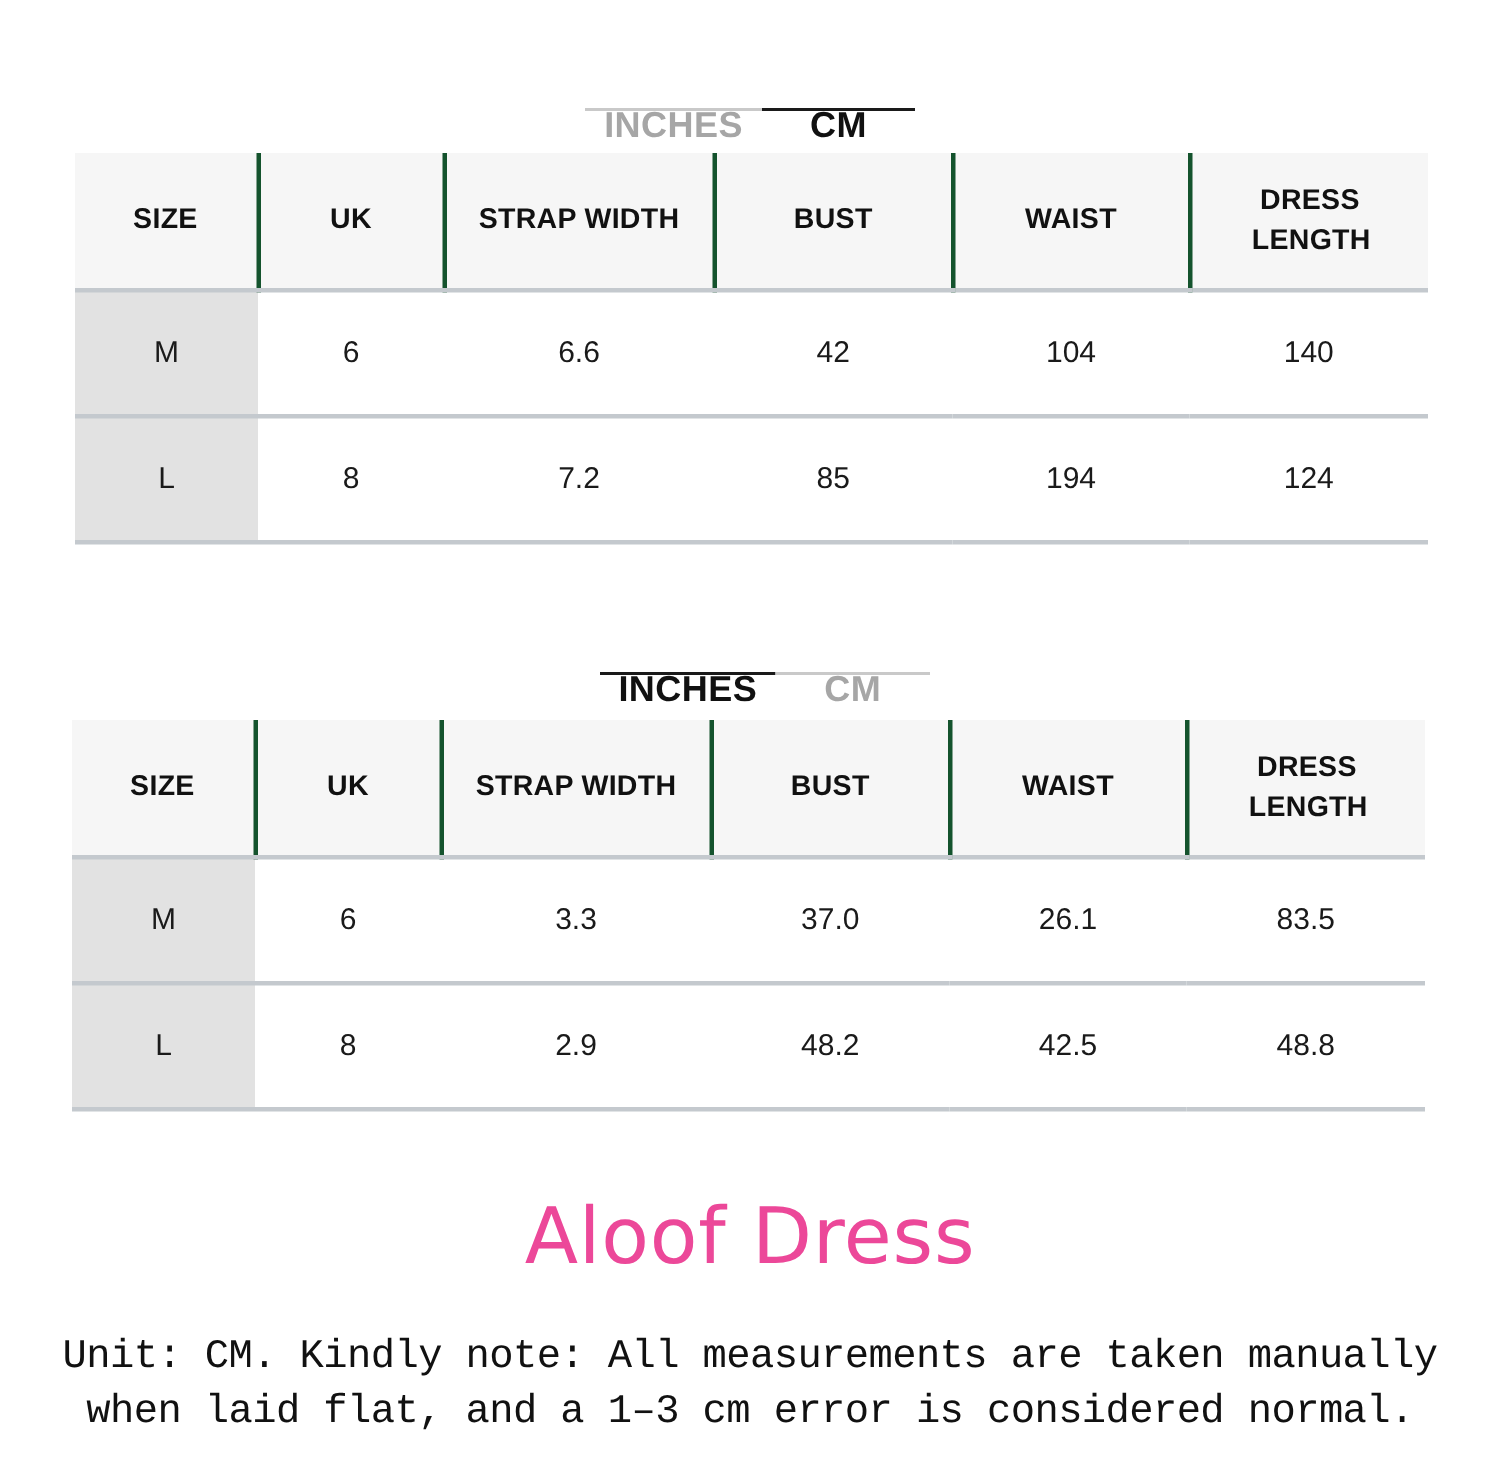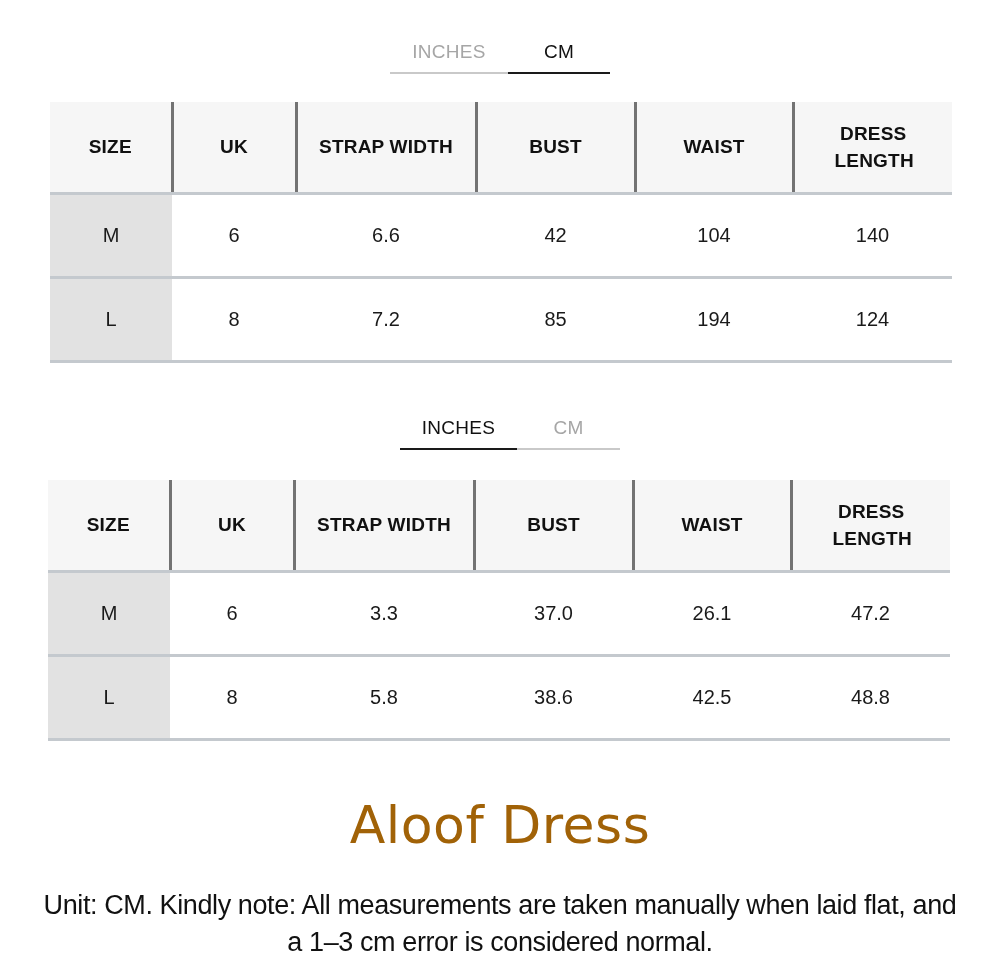--- a/index.html
+++ b/index.html
@@ -2,22 +2,22 @@
 <html><head>
   <meta charset="utf-8">
   <style>
     html, body { margin: 0; padding: 0; background: #ffffff; }
     body {
       width: 1000px; height: 977px; position: relative; overflow: hidden;
       font-family: "Liberation Sans", "DejaVu Sans", sans-serif; color: #111;
     }
     .tabs { position: absolute; display: flex; height: 40px; }
     .tab {
-      width: 118px; text-align: center; font-weight: normal; font-size: 19px;
-      line-height: 36px; letter-spacing: 0.3px; cursor: pointer; position: relative;
+      width: 118px; text-align: center; font-weight: bold; font-size: 24px;
+      line-height: 36px; letter-spacing: 0.3px; cursor: pointer; position: relative; margin-top: 32px;
     }
     .tab.inactive { color: #a6a6a6; }
     .tab.active { color: #111; }
     .tab::after {
       content: ""; position: absolute; left: 0; right: 0; bottom: 0; height: 2px;
     }
     .tab.inactive::after { background: #c9c9c9; height: 2px; }
     .tab.active::after { background: #1a1a1a; height: 2px; }
 
     #tabs-1 { left: 390px; top: 34px; }
@@ -29,39 +29,39 @@
 
     table.size-table {
       position: absolute; border-collapse: collapse; table-layout: fixed;
       width: 902px;
     }
     #table-1 { left: 50px; top: 102px; }
     #table-2 { left: 48px; top: 480px; }
     .size-table th {
       background: #f6f6f6; height: 91px; font-weight: bold; font-size: 19px;
       text-align: center; vertical-align: middle; line-height: 27px;
-      border-right: 3px solid #737373; border-bottom: 3px solid #c4c9ce;
+      border-right: 3px solid #14532d; border-bottom: 3px solid #c4c9ce;
       padding: 0 4px; box-sizing: border-box; letter-spacing: 0.2px;
     }
     .size-table th:last-child { border-right: none; }
     .size-table td {
       height: 84px; font-size: 20px; text-align: center; vertical-align: middle;
       border-bottom: 3px solid #c4c9ce; box-sizing: border-box; color: #1a1a1a;
       background: #ffffff;
     }
     .size-table td.size-col { background: #e2e2e2; }
 
     .title {
       position: absolute; left: 0; width: 1000px; top: 795px; text-align: center;
-      font-size: 52px; font-family: "DejaVu Sans", sans-serif; color: #a16207;
+      font-size: 52px; font-family: "DejaVu Sans", sans-serif; color: #ec4899;
       letter-spacing: 0.5px; font-weight: normal;
     }
     .note {
       position: absolute; left: 40px; width: 920px; top: 887px; text-align: center;
-      font-size: 27px; line-height: 37px; font-family: Liberation Sans, sans-serif;
+      font-size: 27px; line-height: 37px; font-family: Liberation Mono, monospace;
       color: #111; letter-spacing: -0.4px;
     }
   </style>
 </head>
 <body>
 
 <div class="tabs" id="tabs-1">
   <div class="tab inactive">INCHES</div>
   <div class="tab active">CM</div>
 </div>
@@ -129,27 +129,27 @@
       <th style="padding:0 40px">DRESS LENGTH</th>
     </tr>
   </thead>
   <tbody>
     <tr>
       <td class="size-col">M</td>
       <td>6</td>
       <td>3.3</td>
       <td>37.0</td>
       <td>26.1</td>
-      <td>47.2</td>
+      <td>83.5</td>
     </tr>
     <tr>
       <td class="size-col">L</td>
       <td>8</td>
-      <td>5.8</td>
-      <td>38.6</td>
+      <td>2.9</td>
+      <td>48.2</td>
       <td>42.5</td>
       <td>48.8</td>
     </tr>
   </tbody>
 </table>
 
 <div class="title">Aloof Dress</div>
 <div class="note">Unit: CM. Kindly note: All measurements are taken manually when laid flat, and a 1–3 cm error is considered normal.</div>
 
 </body></html>

